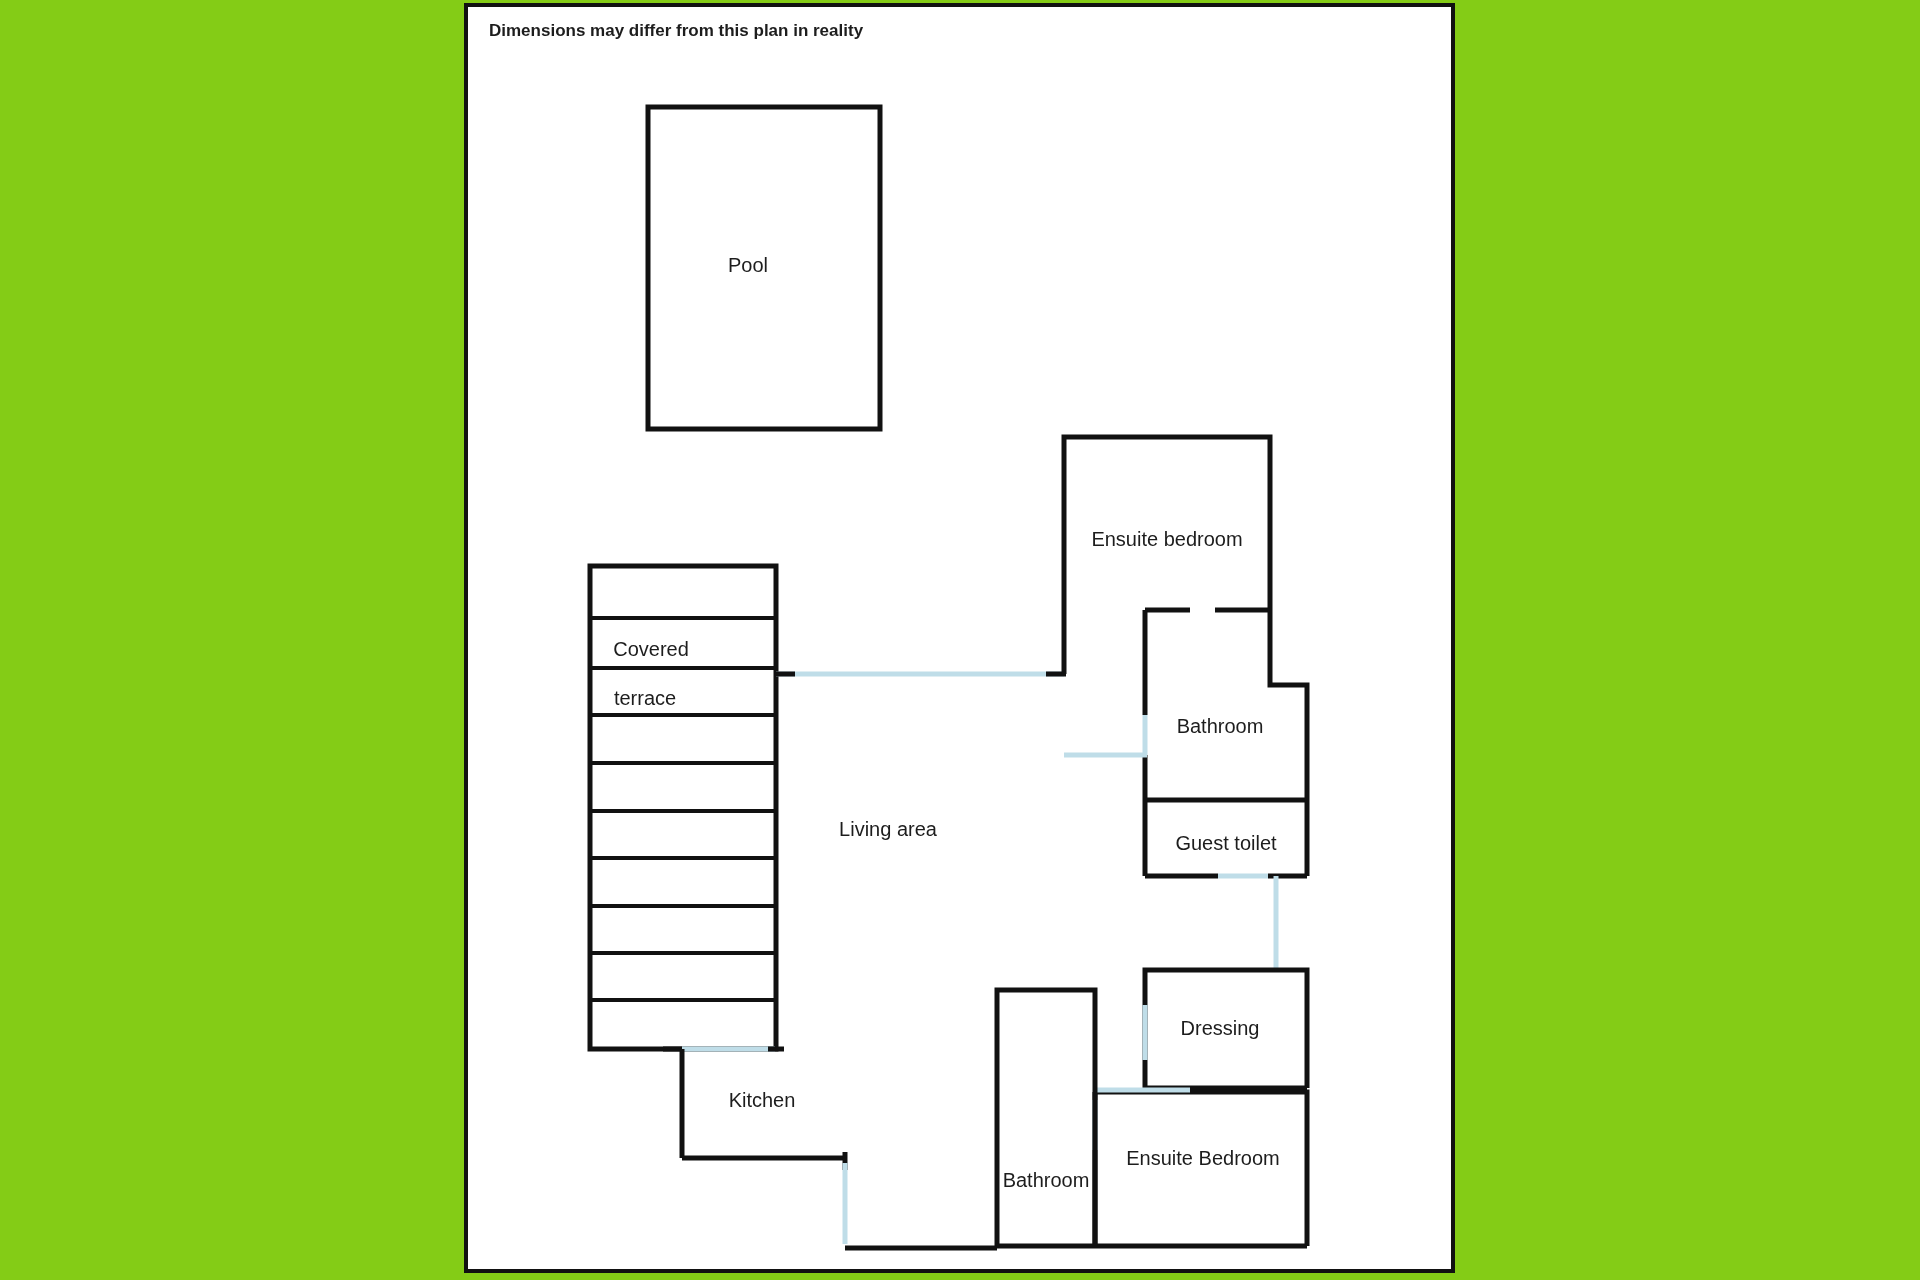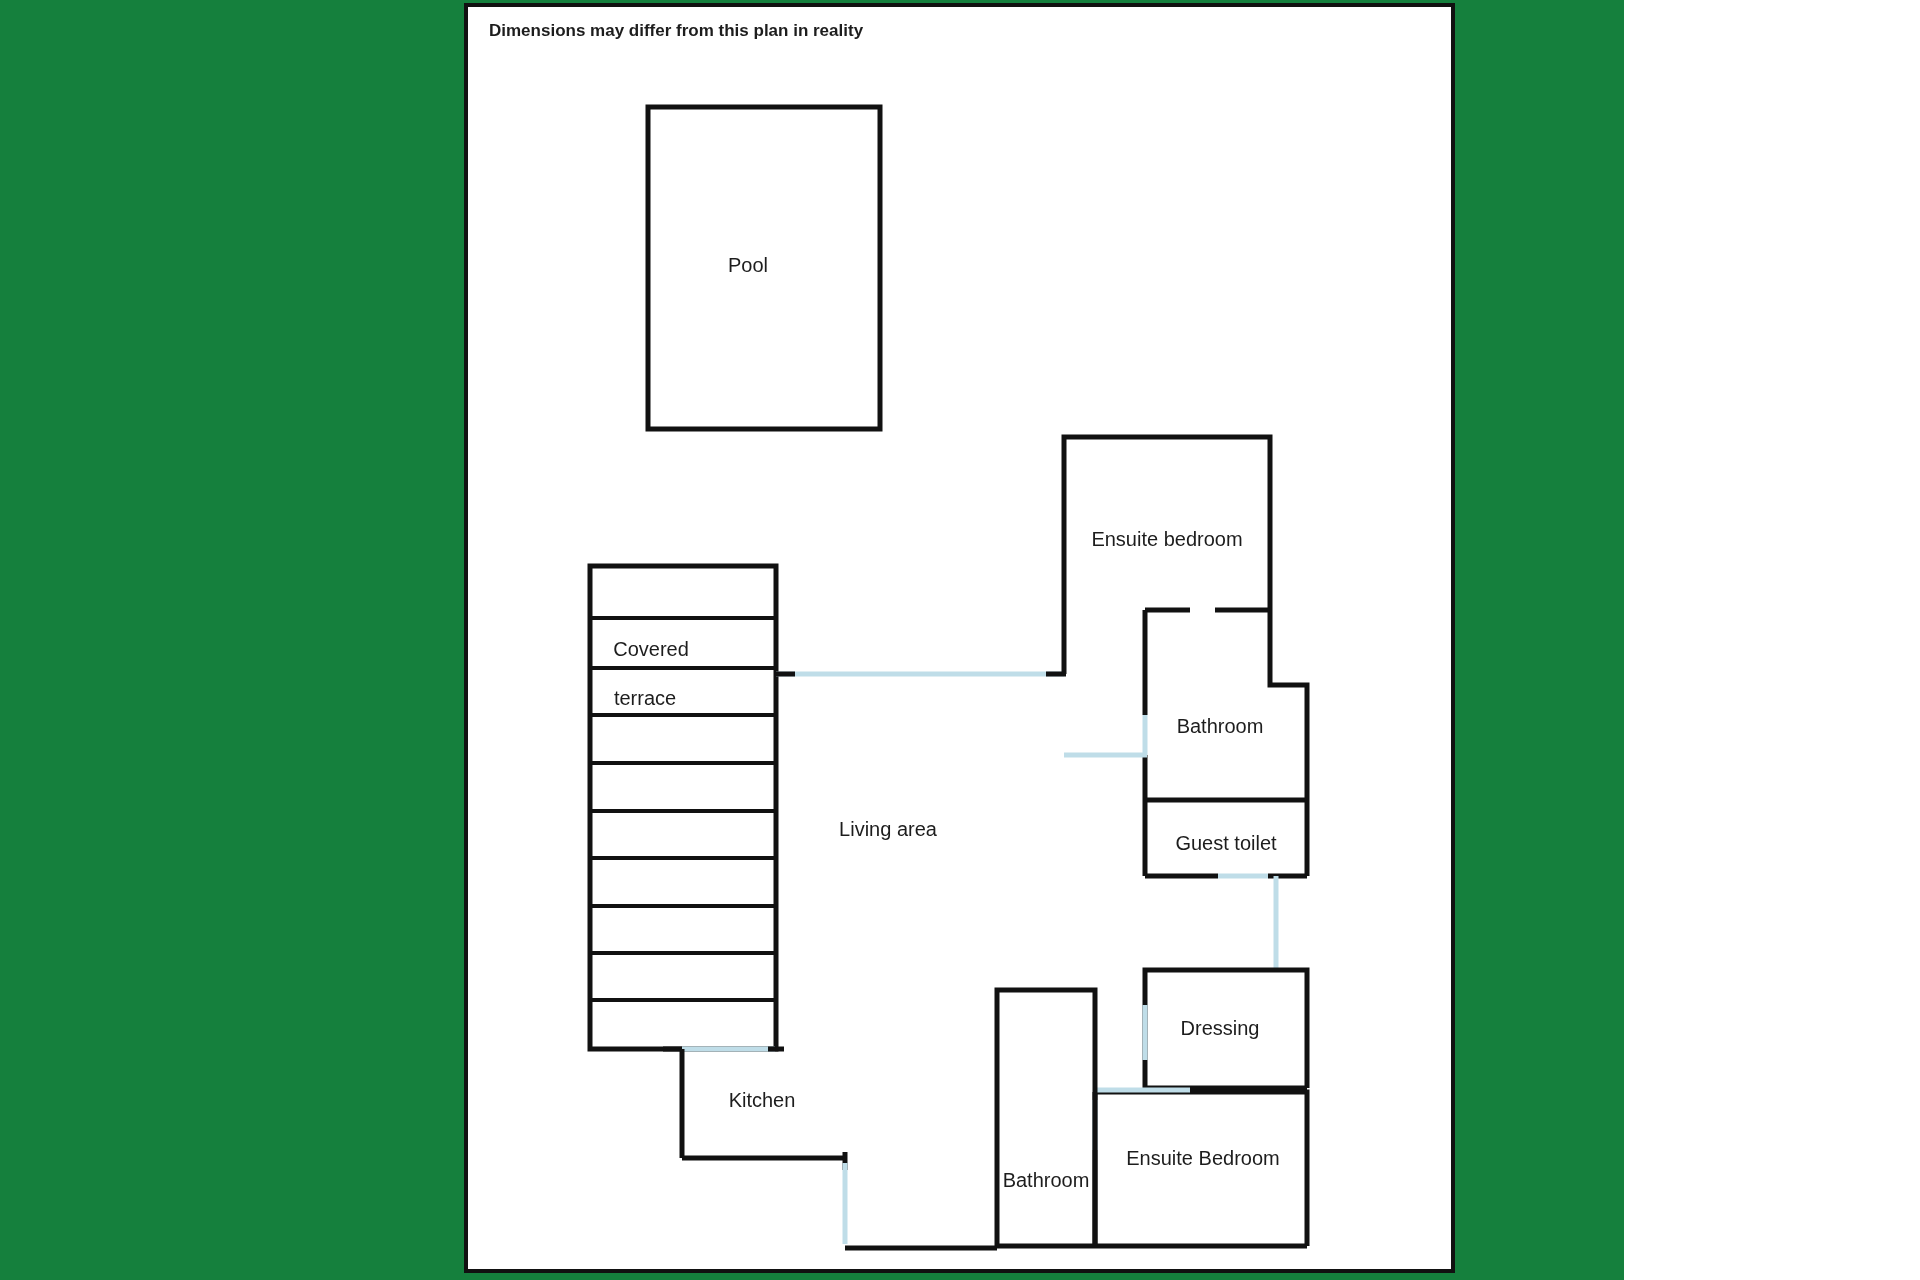--- a/index.html
+++ b/index.html
@@ -6,23 +6,23 @@
     margin: 0;
     padding: 0;
     background: #ffffff;
     width: 1920px;
     height: 1280px;
     overflow: hidden;
     font-family: "Liberation Sans", sans-serif;
   }
   #plan-root {
     position: relative;
-    width: 1624px;
+    width: 1920px;
     height: 1280px;
-    background: #15803d;
+    background: #84cc16;
   }
   #plan-svg {
     position: absolute;
     left: 0;
     top: 0;
     width: 1920px;
     height: 1280px;
   }
   .room-label {
     font-family: "Liberation Sans", sans-serif;

